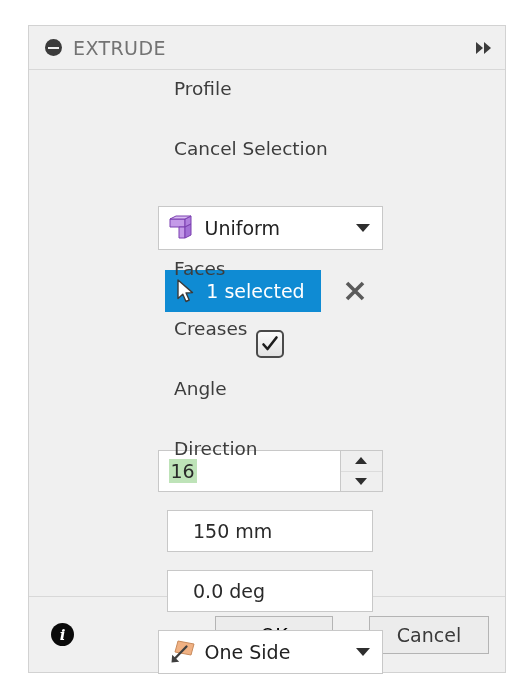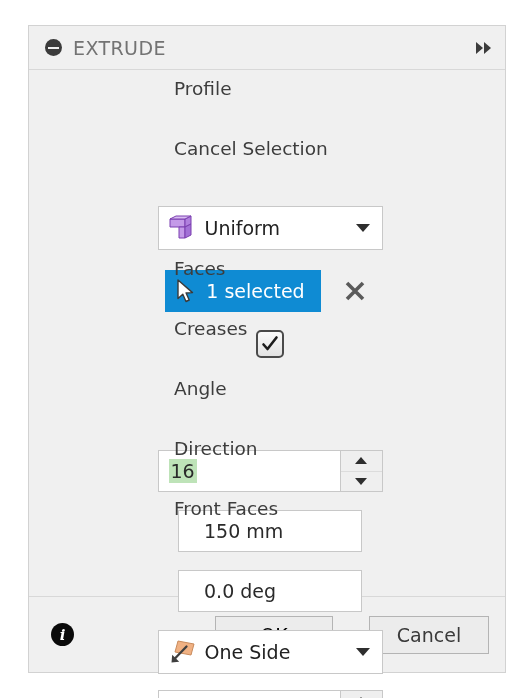--- a/index.html
+++ b/index.html
@@ -158,21 +158,21 @@
     background: #ffffff;
     border: 1px solid #c8c8c8;
     box-sizing: border-box;
     display: flex;
     align-items: center;
     padding: 0 10px;
     font-size: 19px;
     color: #2a2a2a;
     cursor: text;
   }
-  .textfield.wide { width: 184px; padding-left: 25px; }
+  .textfield.wide { width: 206px; padding-left: 25px; }
   .textfield.spin { width: 182px; border-right: none; }
   .val-highlight {
     background: #bee3b8;
     padding: 1px 2px;
   }
 
   
   .spin-wrap { display: flex; align-items: flex-start; }
   .spin-buttons {
     width: 43px;
@@ -376,38 +376,20 @@
             <polygon points="11,4 27,7 24,18 8,15" fill="#f0b183" stroke="#c98b5c" stroke-width="1"></polygon>
             <path d="M19.5 9.5 L6.5 23" stroke="#3f3f3f" stroke-width="2.3" stroke-linecap="round"></path>
             <polygon points="4.5,25.5 5.2,17.8 12.2,24.8" fill="#3f3f3f"></polygon>
           </svg>
           <span class="ctext">One Side</span>
           <span class="caret"></span>
         </div>
       </div>
     </div>
 
-    <div class="row">
-      <div class="label">Front Faces</div>
-      <div class="field">
-        <div class="spin-wrap">
-          <div class="textfield spin">
-            <span>5</span>
-          </div>
-          <div class="spin-buttons">
-            <div class="sb up">
-                <span class="tri-up"></span>
-              </div>
-            <div class="sb down">
-                <span class="tri-down"></span>
-              </div>
-          </div>
-        </div>
-      </div>
-    </div>
 
 
   </div>
 
   <div class="footer">
     <div class="info-icon">i</div>
     <div class="footer-spacer"></div>
     <div class="btn ok">OK</div>
     <div class="btn cancel">Cancel</div>
   </div>

